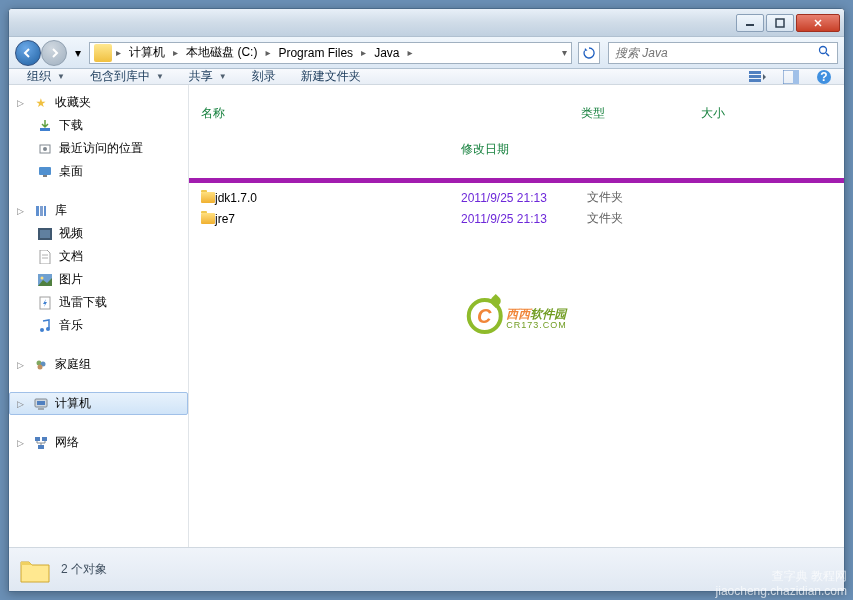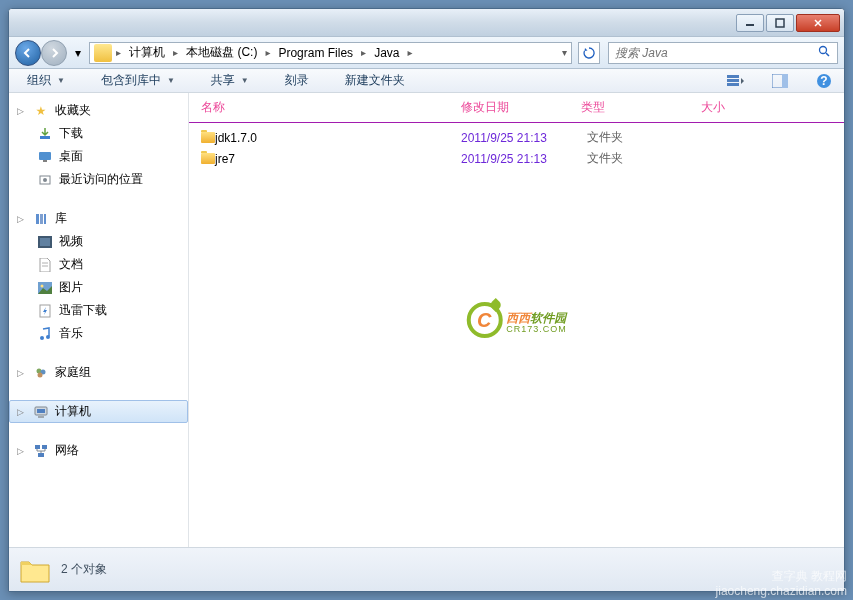--- a/index.html
+++ b/index.html
@@ -15,40 +15,40 @@
     .navbtn.fwd { background: radial-gradient(circle at 40% 30%, #d0d8e0, #a0b0c0); border-color: #90a0b0; }
     .navdrop { width: 14px; height: 24px; display: flex; align-items: center; justify-content: center; cursor: pointer; }
     .breadcrumb { flex: 1; height: 22px; background: #fff; border: 1px solid #a0b0c0; display: flex; align-items: center; padding: 0 2px; }
     .bc-icon { width: 18px; height: 18px; background: linear-gradient(to bottom, #ffe890, #f0c040); border-radius: 2px; margin: 0 2px; }
     .bc-item { padding: 0 6px; height: 100%; display: flex; align-items: center; cursor: pointer; }
     .bc-sep { color: #606060; padding: 0 2px; font-size: 10px; }
     .bc-refresh { width: 22px; height: 22px; border: 1px solid #a0b0c0; background: #fff; display: flex; align-items: center; justify-content: center; cursor: pointer; color: #2060c0; margin-left: 2px; }
     .searchbox { width: 230px; height: 22px; background: #fff; border: 1px solid #a0b0c0; display: flex; align-items: center; padding: 0 6px; margin-left: 4px; }
     .searchbox input { border: none; outline: none; flex: 1; font-style: italic; color: #808080; }
     .search-icon { color: #2060c0; }
-    .toolbar { height: 24px; background: linear-gradient(to bottom, #f8fafd, #e8eef6); border-bottom: 1px solid #d0d8e0; display: flex; align-items: center; padding: 0 8px; gap: 16px; }
+    .toolbar { height: 16px; background: linear-gradient(to bottom, #f8fafd, #e8eef6); border-bottom: 1px solid #d0d8e0; display: flex; align-items: center; padding: 0 8px; gap: 5px; }
     .tbitem { padding: 4px 10px; display: flex; align-items: center; gap: 4px; cursor: pointer; color: #1a3a5a; border-radius: 2px; }
     .tb-drop { font-size: 8px; color: #506070; margin-left: 2px; }
     .tbspacer { flex: 1; }
     .tbicon { width: 24px; height: 24px; display: flex; align-items: center; justify-content: center; cursor: pointer; border-radius: 2px; margin-left: 4px; }
     .body { flex: 1; display: flex; overflow: hidden; }
     .sidebar { width: 180px; background: #fff; border-right: 1px solid #e0e4e8; overflow-y: auto; padding: 6px 0; }
     .nav-group { margin-bottom: 16px; }
     .nav-head { display: flex; align-items: center; padding: 3px 8px; gap: 6px; cursor: pointer; }
     .tree-toggle { width: 10px; color: #808080; font-size: 9px; }
     .nav-item { display: flex; align-items: center; padding: 3px 8px 3px 28px; gap: 6px; cursor: pointer; }
     .nav-item.selected { background: linear-gradient(to bottom, #e8f2fc, #d0e4f8); border: 1px solid #a0c0e8; border-radius: 2px; padding: 2px 7px 2px 27px; }
     .icon16 { width: 16px; height: 16px; display: inline-flex; align-items: center; justify-content: center; }
     .icon-star { color: #f0c040; }
     .icon-folder { background: linear-gradient(to bottom, #ffe080, #f0b030); border-radius: 1px; width: 14px; height: 11px; position: relative; }
     .icon-folder::before { content: ""; position: absolute; top: -2px; left: 0; width: 6px; height: 2px; background: #f0c850; border-radius: 1px 1px 0 0; }
     .main { flex: 1; background: #fff; display: flex; flex-direction: column; position: relative; }
-    .columns { display: flex; padding: 6px 12px; color: #ec4899; border-bottom: 1px solid #a21caf; }
+    .columns { display: flex; padding: 20px 12px; color: #15803d; border-bottom: 5px solid #a21caf; }
     .col-name { width: 260px; }
-    .col-date { width: 120px; }
+    .col-date { width: 120px; margin-top: 36px; }
     .col-type { width: 120px; }
     .col-size { width: 80px; }
     .filelist { padding: 4px 0; }
     .row { display: flex; align-items: center; padding: 2px 12px; gap: 6px; cursor: pointer; }
     .row .cell-name { width: 254px; display: flex; align-items: center; gap: 0; }
     .row .cell-date { width: 120px; color: #6d28d9; }
     .row .cell-type { width: 120px; color: #606060; }
     .watermark { position: absolute; left: 50%; top: 50%; transform: translate(-50%, -50%); display: flex; align-items: center; gap: 4px; opacity: 0.95; pointer-events: none; }
     .wm-c { width: 36px; height: 36px; border-radius: 50%; border: 4px solid #8ab820; display: flex; align-items: center; justify-content: center; color: #f08030; font-size: 20px; font-weight: bold; font-style: italic; position: relative; }
     .wm-leaf { position: absolute; top: -6px; right: -2px; width: 10px; height: 10px; background: #8ab820; border-radius: 0 50% 0 50%; transform: rotate(45deg); }
@@ -184,34 +184,34 @@
               <svg width="14" height="14" viewBox="0 0 14 14">
                 <rect x="2" y="9" width="10" height="3" fill="#4080d0"></rect>
                 <path d="M7 1 L7 7 M4 5 L7 8 L10 5" stroke="#60a040" stroke-width="1.5" fill="none"></path>
               </svg>
             </span>
             <span>下载</span>
           </div>
         <div class="nav-item">
             <span class="icon16">
               <svg width="14" height="14" viewBox="0 0 14 14">
+                <rect x="2" y="3" width="10" height="8" fill="none" stroke="#808890"></rect>
+                <circle cx="7" cy="7" r="2" fill="#808890"></circle>
+              </svg>
+            </span>
+            <span>最近访问的位置</span>
+          </div>
+        <div class="nav-item">
+            <span class="icon16">
+              <svg width="14" height="14" viewBox="0 0 14 14">
                 <rect x="1" y="2" width="12" height="8" rx="1" fill="#5090d0"></rect>
                 <rect x="5" y="10" width="4" height="2" fill="#808080"></rect>
               </svg>
             </span>
             <span>桌面</span>
-          </div>
-        <div class="nav-item">
-            <span class="icon16">
-              <svg width="14" height="14" viewBox="0 0 14 14">
-                <rect x="2" y="3" width="10" height="8" fill="none" stroke="#808890"></rect>
-                <circle cx="7" cy="7" r="2" fill="#808890"></circle>
-              </svg>
-            </span>
-            <span>最近访问的位置</span>
           </div>
       </div>
 
       <div class="nav-group">
         <div class="nav-head">
           <span class="tree-toggle">▷</span>
           <span class="icon16">
               <svg width="14" height="14" viewBox="0 0 14 14">
                 <rect x="2" y="2" width="3" height="10" fill="#6090d0"></rect>
                 <rect x="6" y="2" width="3" height="10" fill="#80a0d0"></rect>

